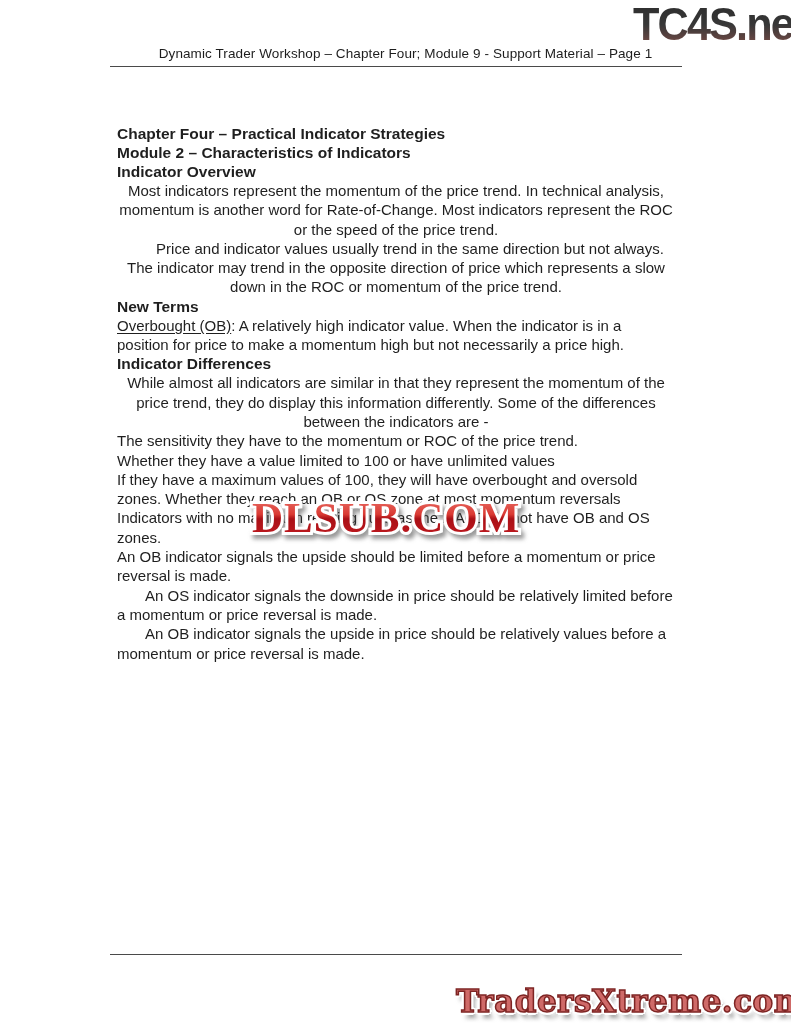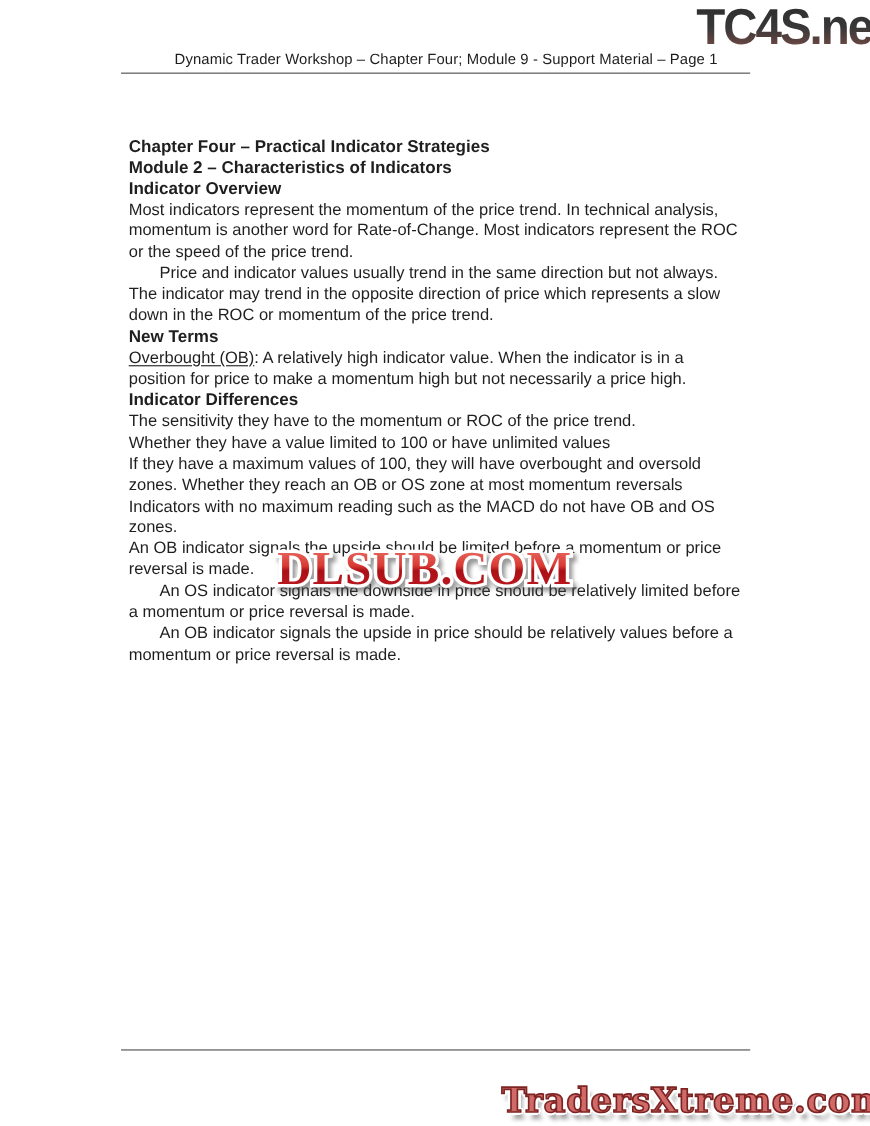--- a/index.html
+++ b/index.html
@@ -43,21 +43,21 @@
   
   .content {
     position:absolute; top:95px; left:117px; width:558px;
     font-size:15px; line-height:19.3px;margin-top:29px;
   }
   .content p, .content h2, .content h3 { margin:0; padding:0; }
   .doc-heading { font-size:15.5px; font-weight:bold; line-height:19px; }
   .module-heading { margin-top:9px; }
   .section-heading { font-size:15.5px; font-weight:bold; line-height:19px; }
   .mt-sec { margin-top:35px; }
-  .mt-par { margin-top:8px; }
+  .mt-par { margin-top:8px;text-align:center; }
   .indent-first { text-indent:28px; }
   .term { text-decoration:underline; text-underline-offset:2px; }
   .diff-item { margin-top:8px; padding-left:28px; }
   .closing-1 { margin-top:34px; text-indent:28px; }
   .closing-2 { margin-top:9px; text-indent:28px; }
   .nt-first { margin-top:7px; }
   .nt-second { margin-top:9px; }
   .ov-heading { margin-top:36px; }
   .nt-heading { margin-top:34px; }
 
@@ -124,20 +124,21 @@
     <h2 class="doc-heading module-heading">Module 2 – Characteristics of Indicators</h2>
 
     <h3 class="section-heading ov-heading">Indicator Overview</h3>
     <p class="mt-par">Most indicators represent the momentum of the price trend. In technical analysis, momentum is another word for Rate-of-Change. Most indicators represent the ROC or the speed of the price trend.</p>
     <p class="mt-par indent-first">Price and indicator values usually trend in the same direction but not always. The indicator may trend in the opposite direction of price which represents a slow down in the ROC or momentum of the price trend.</p>
 
     <h3 class="section-heading nt-heading">New Terms</h3>
     <p class="nt-first"><span class="term">Overbought (OB)</span><span>: A relatively high indicator value. When the indicator is in a position for price to make a momentum high but not necessarily a price high.</span></p>
 
     <h3 class="section-heading mt-sec">Indicator Differences</h3>
+    <p class="mt-par">While almost all indicators are similar in that they represent the momentum of the price trend, they do display this information differently. Some of the differences between the indicators are -</p>
 
     <p class="diff-item">The sensitivity they have to the momentum or ROC of the price trend.</p>
     <p class="diff-item">Whether they have a value limited to 100 or have unlimited values</p>
     <p class="diff-item">If they have a maximum values of 100, they will have overbought and oversold zones. Whether they reach an OB or OS zone at most momentum reversals</p>
     <p class="diff-item">Indicators with no maximum reading such as the MACD do not have OB and OS zones.</p>
     <p class="diff-item">An OB indicator signals the upside should be limited before a momentum or price reversal is made.</p>
 
     <p class="closing-1">An OS indicator signals the downside in price should be relatively limited before a momentum or price reversal is made.</p>
     <p class="closing-2">An OB indicator signals the upside in price should be relatively values before a momentum or price reversal is made.</p>
   </div>

